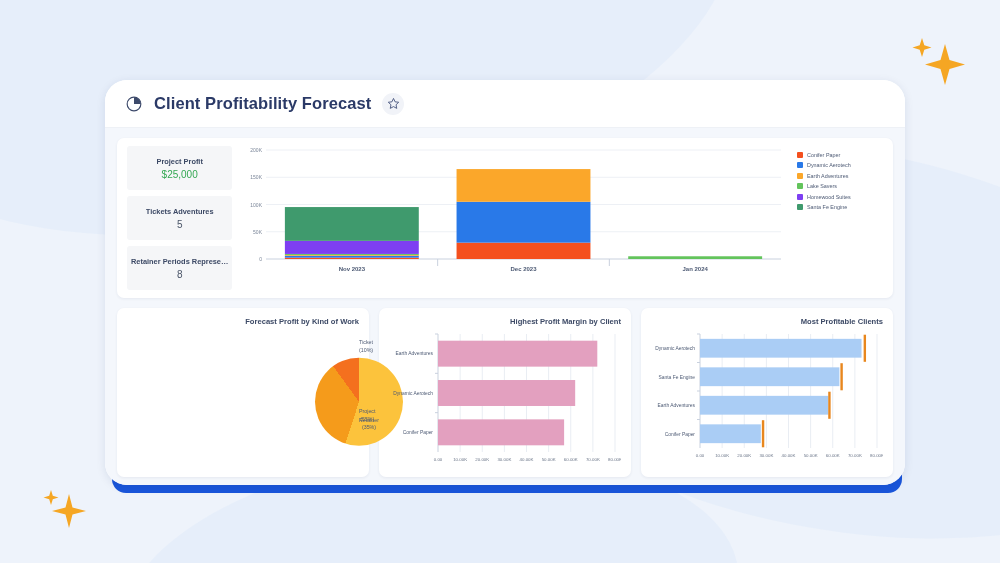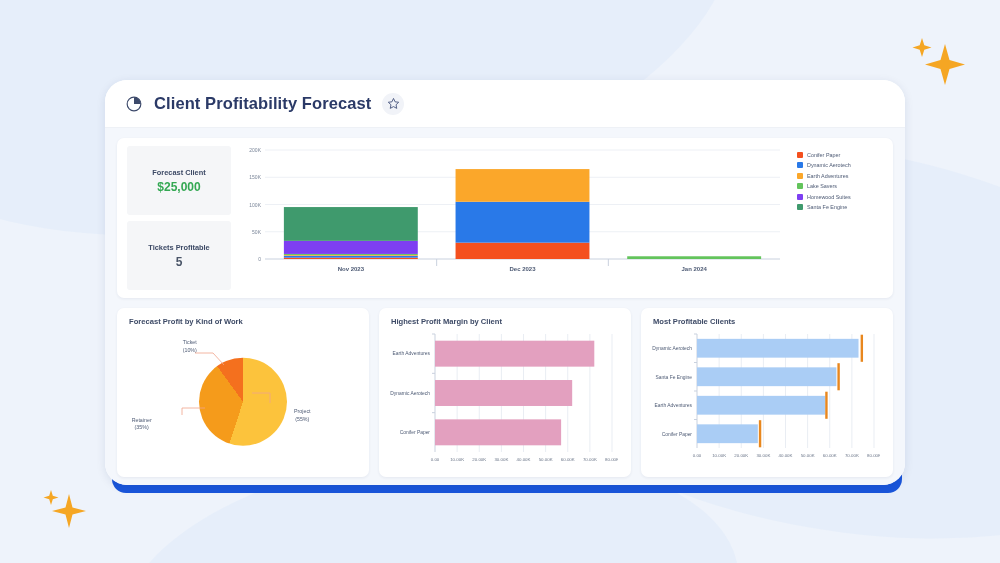--- a/index.html
+++ b/index.html
@@ -72,41 +72,41 @@
   .kpi{
     flex:1 1 0; background:#f5f6f8; border-radius:3px;
     display:flex; flex-direction:column; align-items:center;
     justify-content:center; gap:3px; padding:2px 4px;
   }
   .kpi-label{
     font-size:7.4px; color:#3d4a66; font-weight:600;
     white-space:nowrap; overflow:hidden; text-overflow:ellipsis;
     max-width:104px;
   }
-  .kpi-value{ font-size:12px; color:#4a5568; font-weight:700; }
+  .kpi-value{ font-size:10px; color:#4a5568; font-weight:400; }
   .kpi-value.green{ color:#34a853; }
 
   .chart-main{ flex:1 1 auto; display:flex; flex-direction:column; }
   .chart-title{
     font-size:7.6px; color:#3d4a66; font-weight:600;
     margin:1px 0 5px 2px;
   }
   .stack-wrap{ flex:1 1 auto; display:flex; }
   .plot-area{ flex:1 1 auto; position:relative; }
   .legend-box{
     flex:0 0 92px; padding-left:6px; padding-top:6px;
     display:flex; flex-direction:column; gap:4.4px;
   }
   .legend-item{ display:flex; align-items:center; gap:4px; }
   .legend-sw{ width:6px; height:6px; border-radius:1px; flex:0 0 6px; }
   .legend-txt{ font-size:5.4px; color:#4d5a74; white-space:nowrap; }
 
   
   .row-bot{ display:flex; gap:10px; flex:1 1 auto; }
-  .row-bot > .panel{ flex:1 1 0; display:flex; flex-direction:column; }
+  .row-bot > .panel{ flex:1 1 0; display:flex; flex-direction:column;align-items:flex-end; }
 
   .pie-area{ flex:1 1 auto; position:relative; }
   .pie-circle{
     position:absolute; width:88px; height:88px; border-radius:50%;
     left:50%; top:50%; transform:translate(-50%,-48%);
   }
   .pie-lbl{ position:absolute; font-size:5.3px; color:#4d5a74; line-height:1.45; text-align:center;}
 
   .bullet-area{ flex:1 1 auto; position:relative; }
 </style>
@@ -143,26 +143,30 @@
       </svg>
     </div>
   </div>
 
   <div class="canvas">
 
     <div class="row-top panel">
 
       <div class="kpi-col">
         <div class="kpi">
-          <div class="kpi-label">Forecast Client</div>
+          <div class="kpi-label">Project Profit</div>
           <div class="kpi-value green">$25,000</div>
         </div>
         <div class="kpi">
-          <div class="kpi-label">Tickets Profitable</div>
+          <div class="kpi-label">Tickets Adventures</div>
           <div class="kpi-value">5</div>
+        </div>
+        <div class="kpi">
+          <div class="kpi-label">Retainer Periods Represe…</div>
+          <div class="kpi-value">8</div>
         </div>
       </div>
 
       <div class="chart-main">
         <div class="stack-wrap">
           <div class="plot-area" id="stackPlot"><svg width="541" height="129">
                 <line x1="26" x2="541" y1="113" y2="113" stroke="#c9d1de" stroke-width="1"></line>
                 <text x="22" y="115.2" text-anchor="end" font-size="5" fill="#7b8699" font-family="&quot;Liberation Sans&quot;, sans-serif">0</text>
                 <line x1="26" x2="541" y1="85.75" y2="85.75" stroke="#edf0f5" stroke-width="1"></line>
                 <text x="22" y="87.95" text-anchor="end" font-size="5" fill="#7b8699" font-family="&quot;Liberation Sans&quot;, sans-serif">50K</text>

